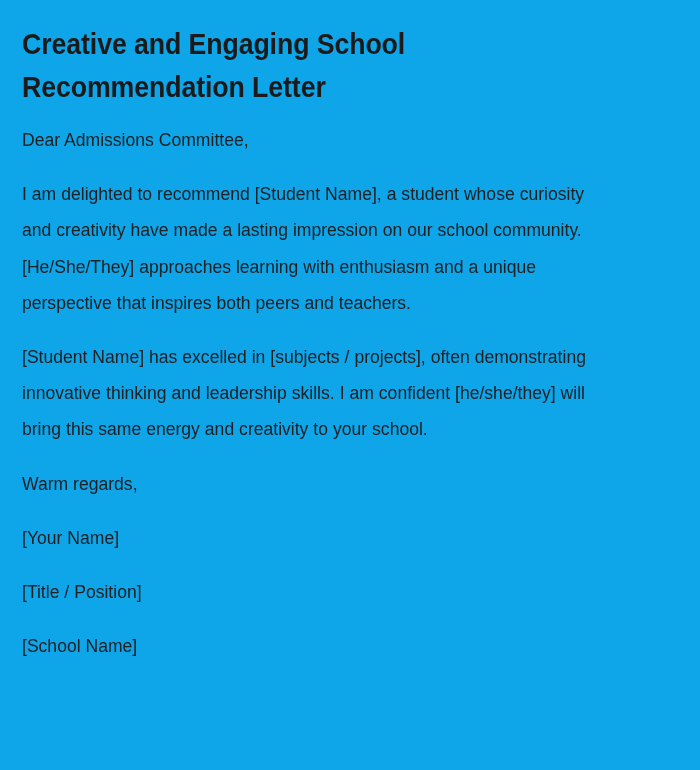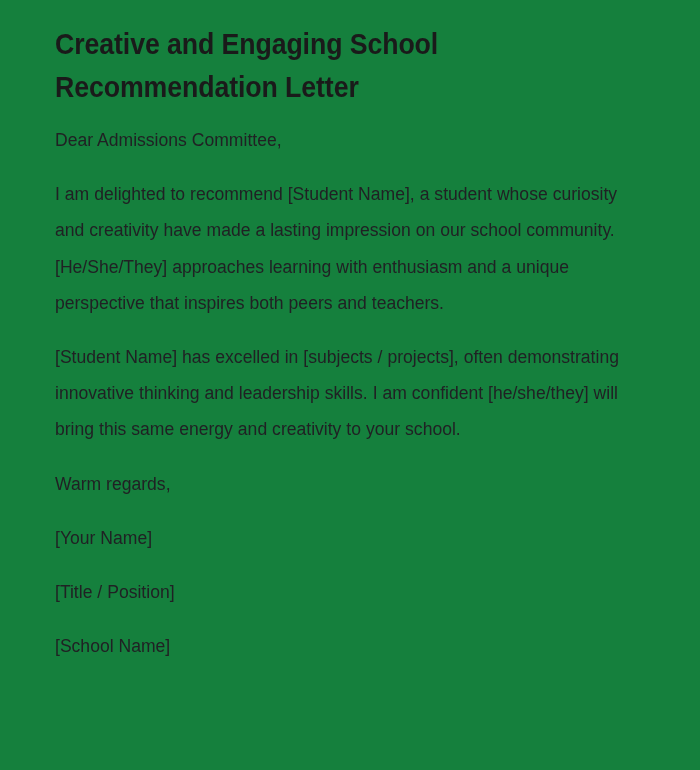--- a/index.html
+++ b/index.html
@@ -14,22 +14,22 @@
     height: 770px;
     overflow: hidden;
     font-family: "Liberation Sans", "DejaVu Sans", sans-serif;
     -webkit-font-smoothing: antialiased;
   }
 
   .page {
     box-sizing: border-box;
     width: 700px;
     height: 770px;
-    background: #15803d;
-    padding: 22px 40px 0 55px;
+    background: #0ea5e9;
+    padding: 22px 40px 0 22px;
   }
 
   .article {
     width: 596px;
   }
 
   .article-title {
     margin: 0 0 14px 0;
     padding: 0;
     font-family: "Liberation Sans Narrow", "Liberation Sans", "DejaVu Sans Condensed", sans-serif;

